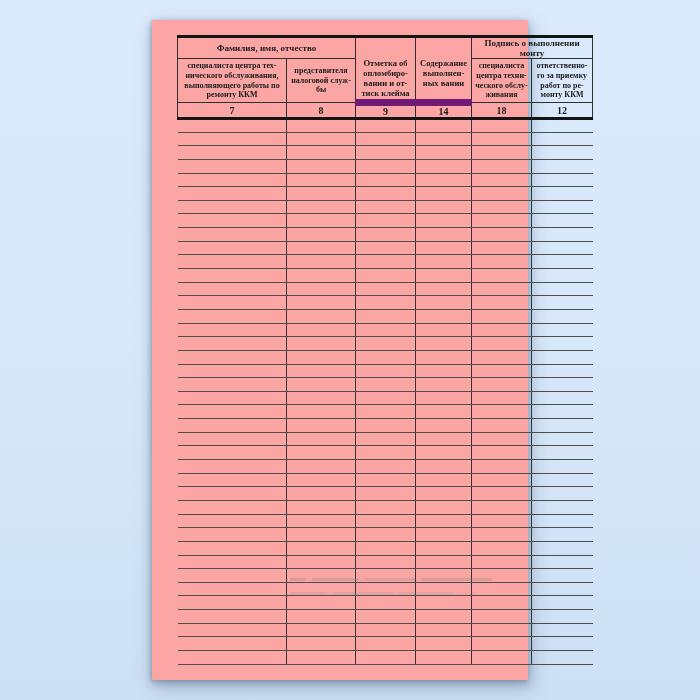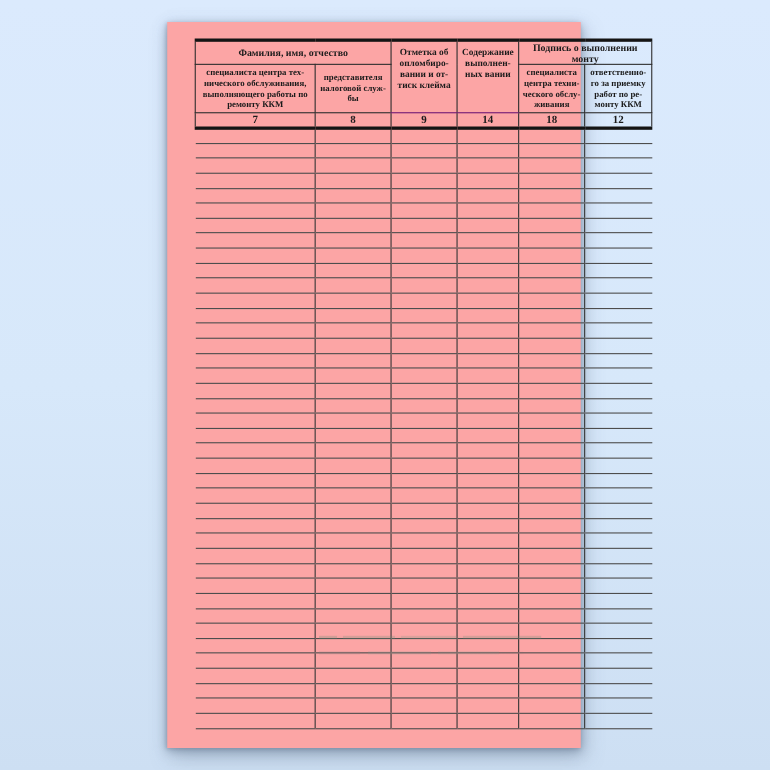--- a/index.html
+++ b/index.html
@@ -37,22 +37,22 @@
     border-left: 1px solid #2e2e2e;
     border-right: 1px solid #2e2e2e;
     padding: 0 2px;
   }
   tr.group-row { height: 19px; }
   tr.group-row th { font-size: 9px; border-top: 3px solid #141414; border-bottom: 1px solid #2e2e2e; }
   tr.group-row th.v {
     vertical-align: top;
     font-size: 8.5px;
     line-height: 10px;
-    padding-top: 4px;
-    border-bottom: 1px solid #701a75;
+    padding-top: 20px;
+    border-bottom: 7px solid #701a75;
   }
   tr.sub-row { height: 44px; }
   tr.sub-row th { font-size: 8px; line-height: 9.8px; border-bottom: 1px solid #2e2e2e; }
   tr.num-row { height: 14px; }
   tr.num-row th {
     font-size: 10px;
     border-top: 1px solid #2e2e2e;
     border-bottom: 3px solid #141414;
   }
   

